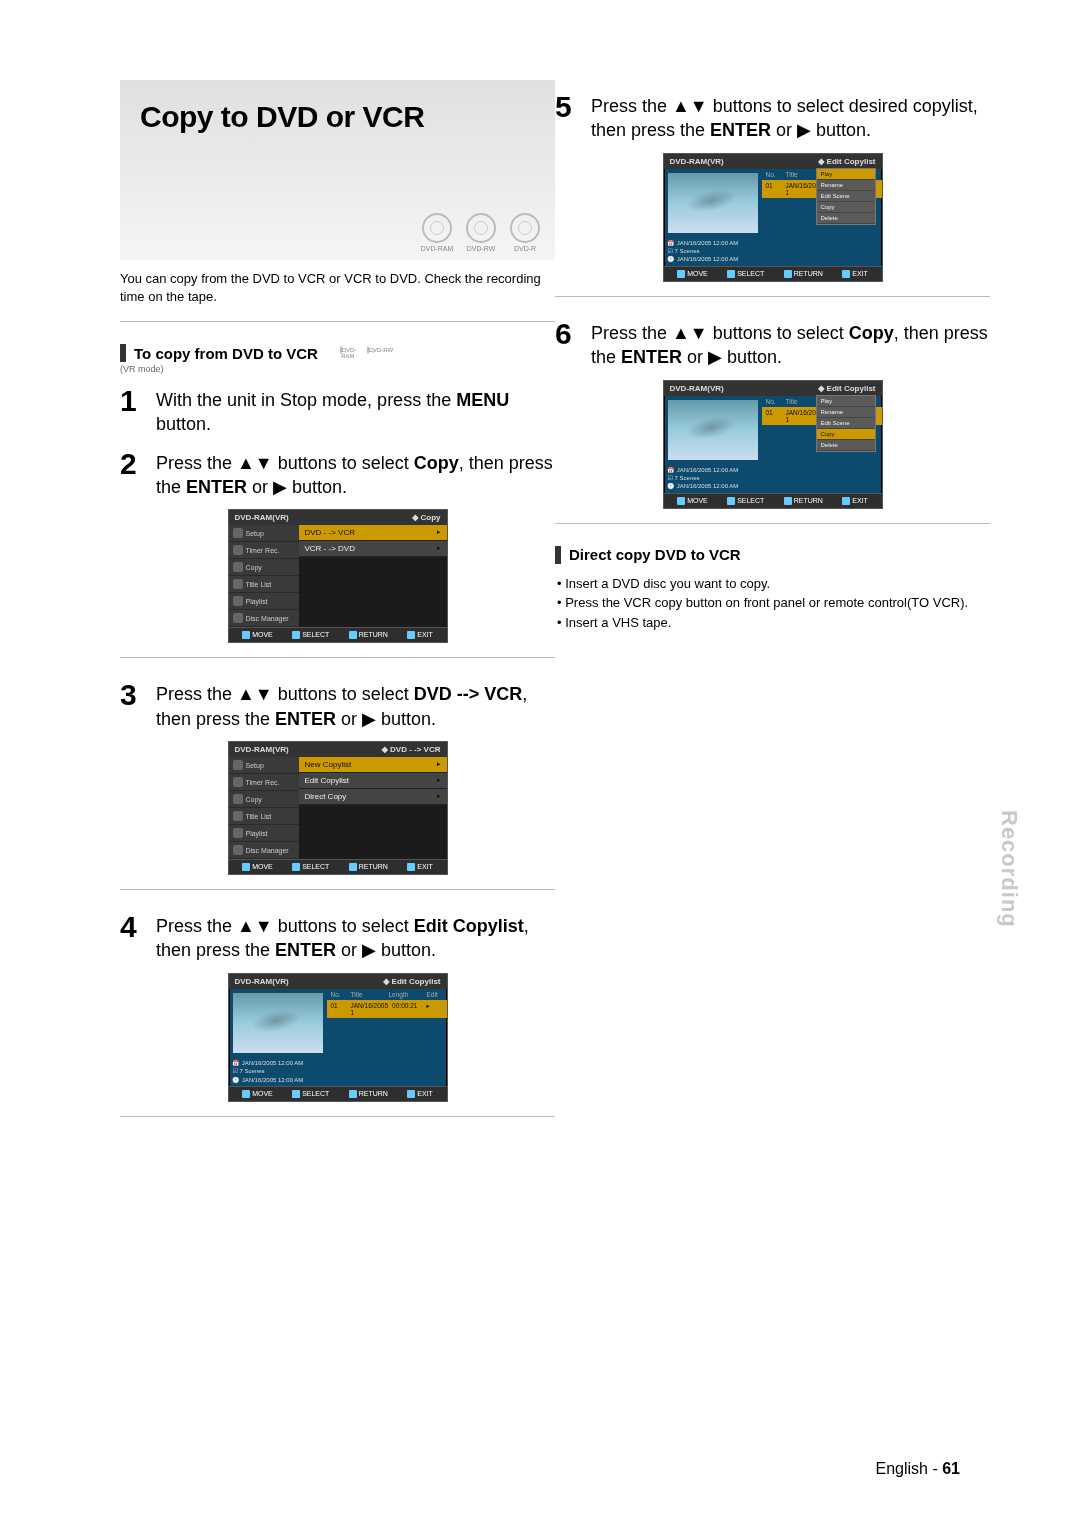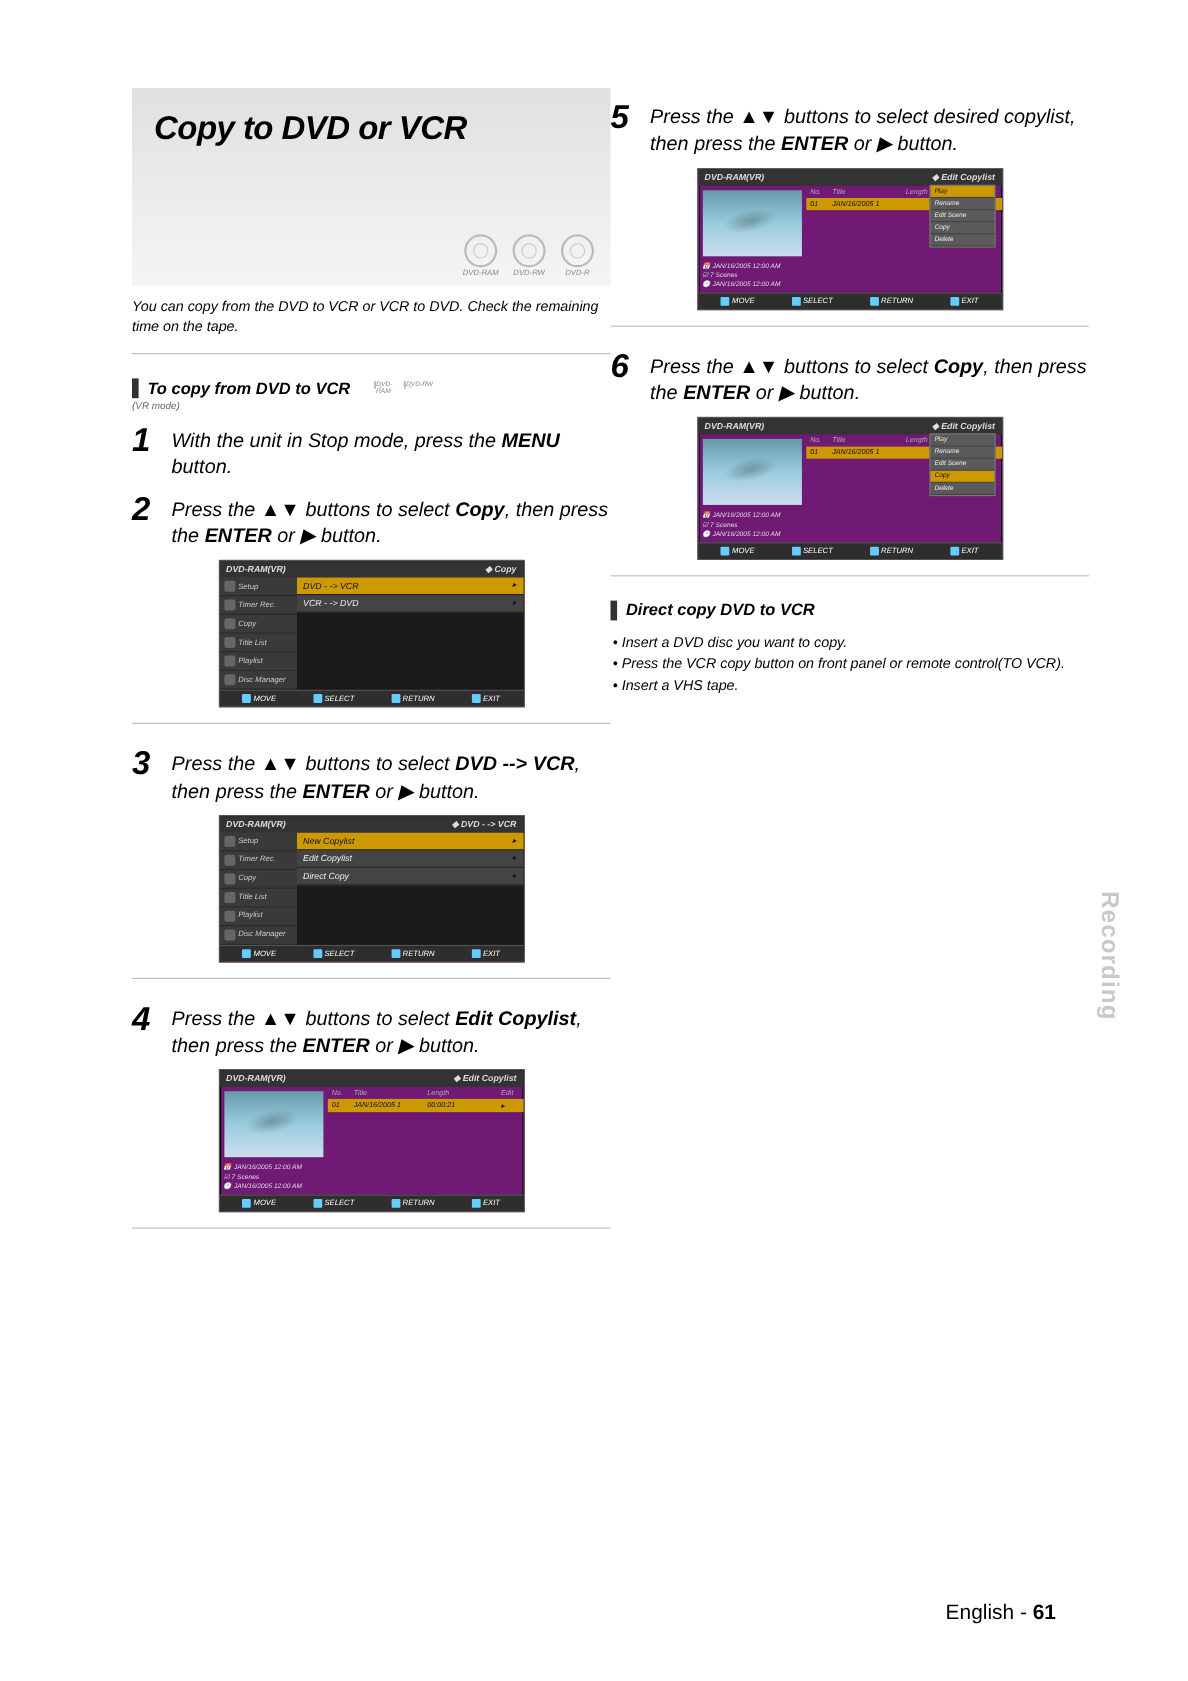--- a/index.html
+++ b/index.html
@@ -8,21 +8,20 @@
     font-family: Arial, Helvetica, sans-serif;
     font-size: 13px;
     color: #000;
     width: 1080px;
     height: 1528px;
     position: relative;
     padding: 80px 90px 50px 120px;
   }
   .page {
     display: flex;
-    font-style: italic;
   }
   .col { flex: 1; min-width: 0; }
   .hero {
     background: linear-gradient(180deg, #e0e0e0 0%, #f5f5f5 100%);
     height: 180px;
     position: relative;
     padding: 20px 0 0 20px;
     margin-bottom: 8px;
   }
   .hero h1 {
@@ -71,22 +70,22 @@
   .step {
     display: flex;
     gap: 10px;
     margin: 12px 0 6px;
   }
   .step .num {
     font-size: 30px; font-weight: bold; line-height: 1; min-width: 26px;
   }
   .step .text { font-size: 18px; line-height: 1.35; padding-top: 2px;}
   .osd {
-    width: 278px;
-    background: #701a75;
+    width: 220px;
+    background: #0c4a6e;
     color: #fff;
     font-size: 8px;
     margin: 10px auto 6px;
     border: 1px solid #555;
     box-shadow: 0 0 0 1px #000 inset;
   }
   .osd-header {
     display: flex; justify-content: space-between;
     padding: 3px 6px;
     background: #333;
@@ -169,41 +168,41 @@
     writing-mode: vertical-rl;
     font-size: 22px;
     font-weight: bold;
     color: #c8c8c8;
     letter-spacing: 1px;
   }
   .page-footer {
     position: absolute;
     bottom: 50px;
     right: 120px;
-    font-size: 19px;
+    font-size: 16px;
   }
   .page-footer b { font-weight: bold; }
 </style>
 </head>
 <body>
 
 <div class="page">
 
   <div class="col">
 
     <div class="hero">
       <h1>Copy to DVD or VCR</h1>
       <div class="disc-badges">
         <div class="badge"><div class="ring"></div><span>DVD-RAM</span></div>
         <div class="badge"><div class="ring"></div><span>DVD-RW</span></div>
         <div class="badge"><div class="ring"></div><span>DVD-R</span></div>
       </div>
     </div>
 
-    <p class="intro">You can copy from the DVD to VCR or VCR to DVD. Check the remaining time on the tape.</p>
+    <p class="intro">You can copy from the DVD to VCR or VCR to DVD. Check the recording time on the tape.</p>
 
     <hr class="divider">
 
     <div class="section-heading">
       <span class="bar"></span>
       <span class="txt">To copy from DVD to VCR</span>
       <span class="mini-badges">
         <span class="badge"><span class="ring"></span><span>DVD-RAM</span></span>
         <span class="badge"><span class="ring"></span><span>DVD-RW</span></span>
       </span>

